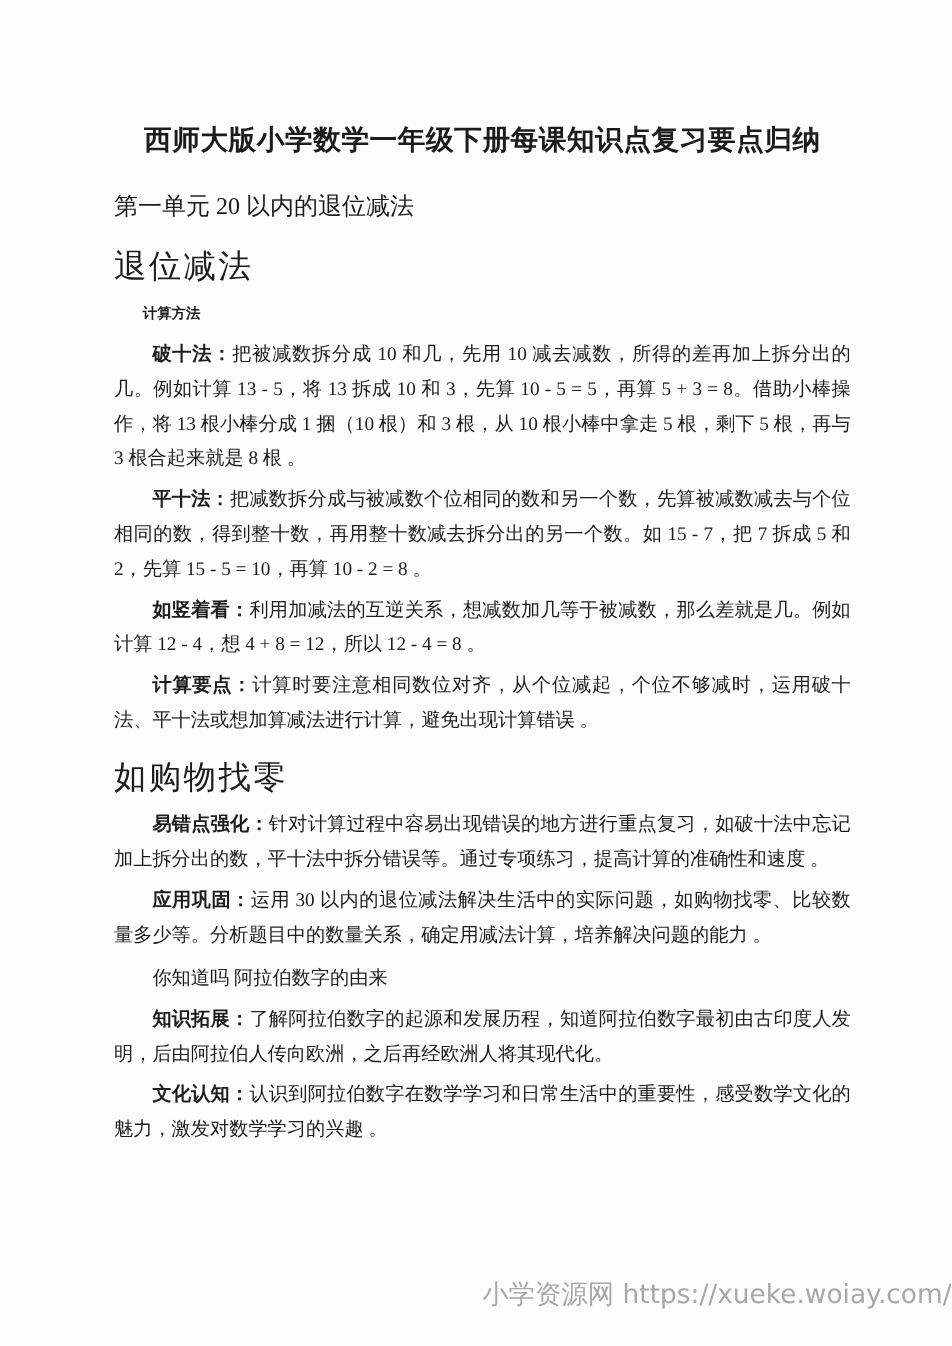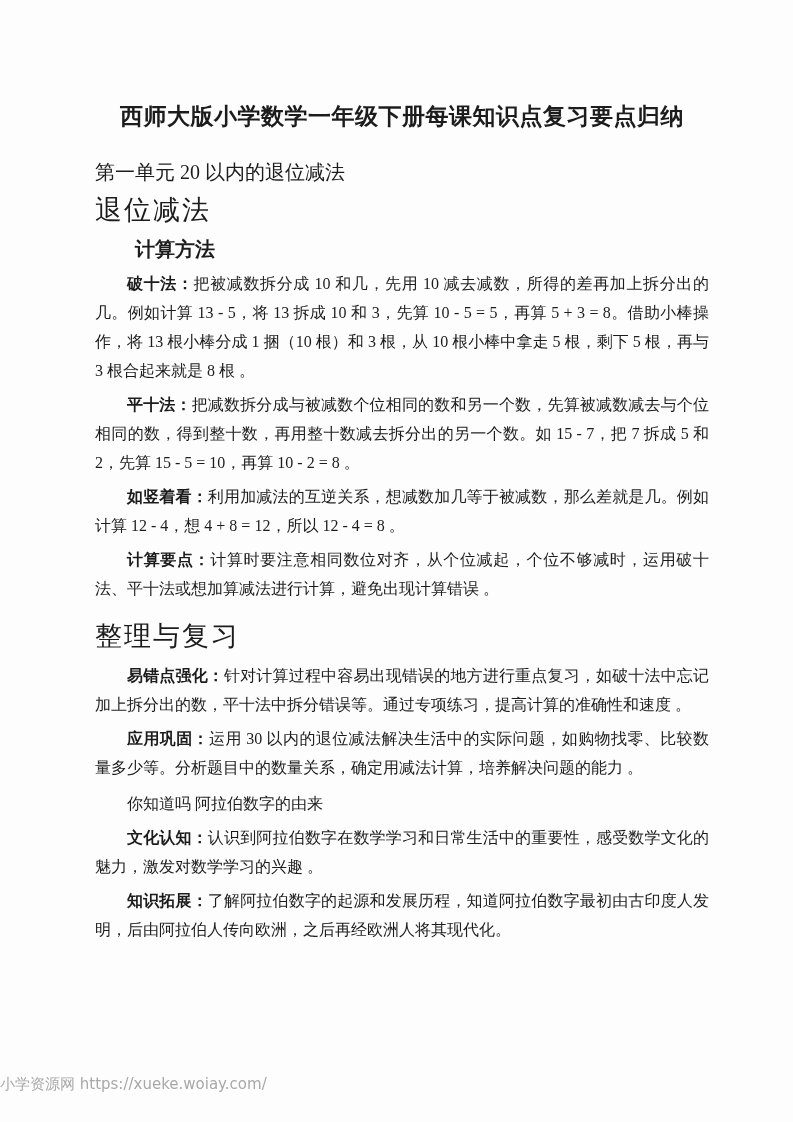--- a/index.html
+++ b/index.html
@@ -23,34 +23,34 @@
     font-weight: bold;
     text-align: center;
     line-height: 34px;
     margin: 0 0 22px 0;
     letter-spacing: 0.5px;
   }
   .unit-heading {
     font-size: 20px;
     font-weight: normal;
     line-height: 32px;
-    margin: 0 0 5px 0;
+    margin: 0 0 17px 0;
   }
   .section-heading {
     font-size: 27px;
     font-weight: normal;
     line-height: 34px;
     letter-spacing: 2px;
     margin: 0 0 8px 0;
   }
   .section-heading.second {
     margin-top: 16px;
   }
   .sub-heading {
-    font-size: 20px;
+    font-size: 12px;
     font-weight: bold;
     line-height: 29px;
     text-indent: 2em;
     margin: 0;
   }
   p.body {
     font-size: 16px;
     line-height: 29px;
     text-align: justify;
     text-indent: 2em;
@@ -61,23 +61,23 @@
     font-size: 16px;
     line-height: 29px;
     text-indent: 2em;
     margin: 7px 0 0 0;
   }
   .page-footer {
     position: absolute;
     left: 0;
     right: 0;
     bottom: 28px;
-    text-align: left;
+    text-align: right;
     font-family: "DejaVu Sans", "Liberation Sans", sans-serif;
-    font-size: 15px;
+    font-size: 22px;
     color: #a8a8a8;
   }
 </style>
 </head>
 <body>
 
 <div class="page">
 
   <h1 class="doc-title">西师大版小学数学一年级下册每课知识点复习要点归纳</h1>
 
@@ -96,36 +96,36 @@
   </p>
 
   <p class="body">
     <strong>如竖着看：</strong><span>利用加减法的互逆关系，想减数加几等于被减数，那么差就是几。例如计算 12 - 4，想 4 + 8 = 12，所以 12 - 4 = 8 。</span>
   </p>
 
   <p class="body">
     <strong>计算要点：</strong><span>计算时要注意相同数位对齐，从个位减起，个位不够减时，运用破十法、平十法或想加算减法进行计算，避免出现计算错误 。</span>
   </p>
 
-  <h3 class="section-heading second">整理与复习</h3>
+  <h3 class="section-heading second">如购物找零</h3>
 
 
   <p class="body">
     <strong>易错点强化：</strong><span>针对计算过程中容易出现错误的地方进行重点复习，如破十法中忘记加上拆分出的数，平十法中拆分错误等。通过专项练习，提高计算的准确性和速度 。</span>
   </p>
 
   <p class="body">
     <strong>应用巩固：</strong><span>运用 30 以内的退位减法解决生活中的实际问题，如购物找零、比较数量多少等。分析题目中的数量关系，确定用减法计算，培养解决问题的能力 。</span>
   </p>
 
   <p class="note">你知道吗 阿拉伯数字的由来</p>
 
   <p class="body">
-    <strong>文化认知：</strong><span>认识到阿拉伯数字在数学学习和日常生活中的重要性，感受数学文化的魅力，激发对数学学习的兴趣 。</span>
+    <strong>知识拓展：</strong><span>了解阿拉伯数字的起源和发展历程，知道阿拉伯数字最初由古印度人发明，后由阿拉伯人传向欧洲，之后再经欧洲人将其现代化。</span>
   </p>
 
   <p class="body">
-    <strong>知识拓展：</strong><span>了解阿拉伯数字的起源和发展历程，知道阿拉伯数字最初由古印度人发明，后由阿拉伯人传向欧洲，之后再经欧洲人将其现代化。</span>
+    <strong>文化认知：</strong><span>认识到阿拉伯数字在数学学习和日常生活中的重要性，感受数学文化的魅力，激发对数学学习的兴趣 。</span>
   </p>
 
 </div>
 
 <div class="page-footer">小学资源网 https://xueke.woiay.com/</div>
 
 </body></html>

